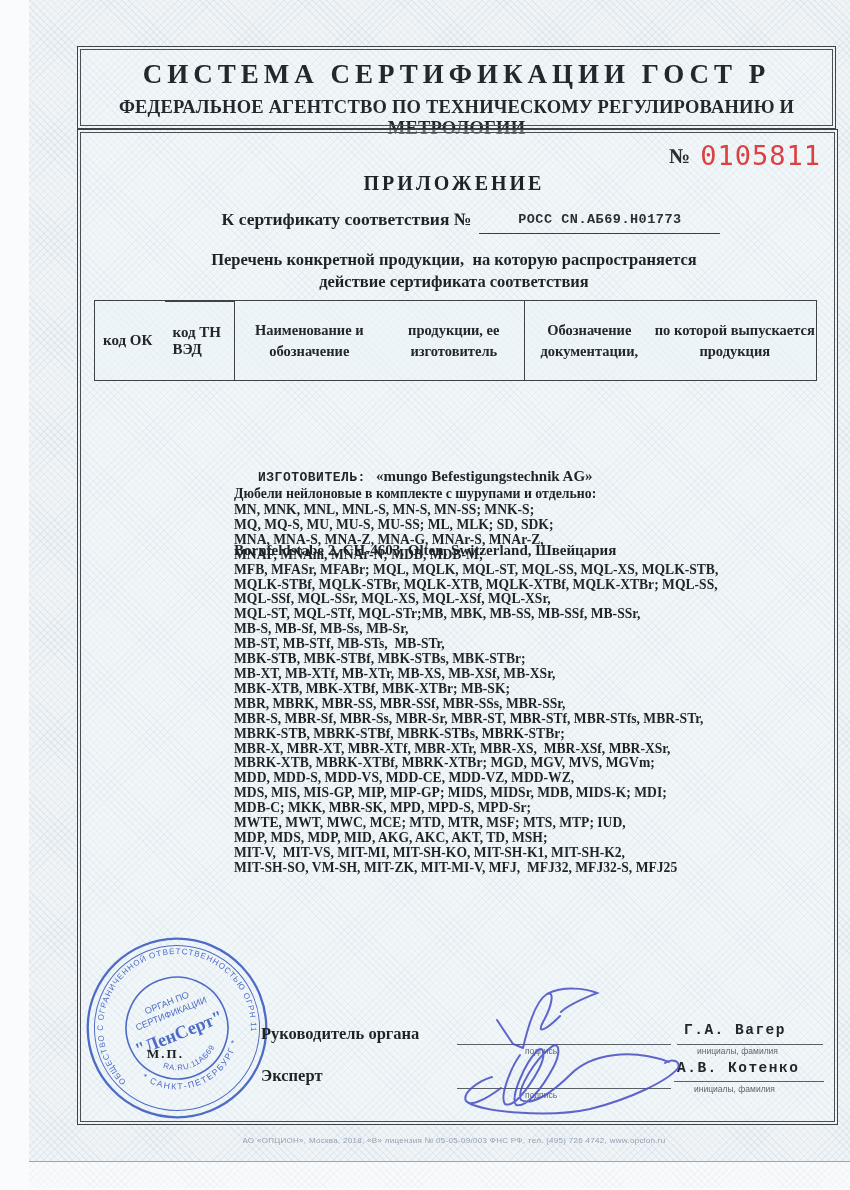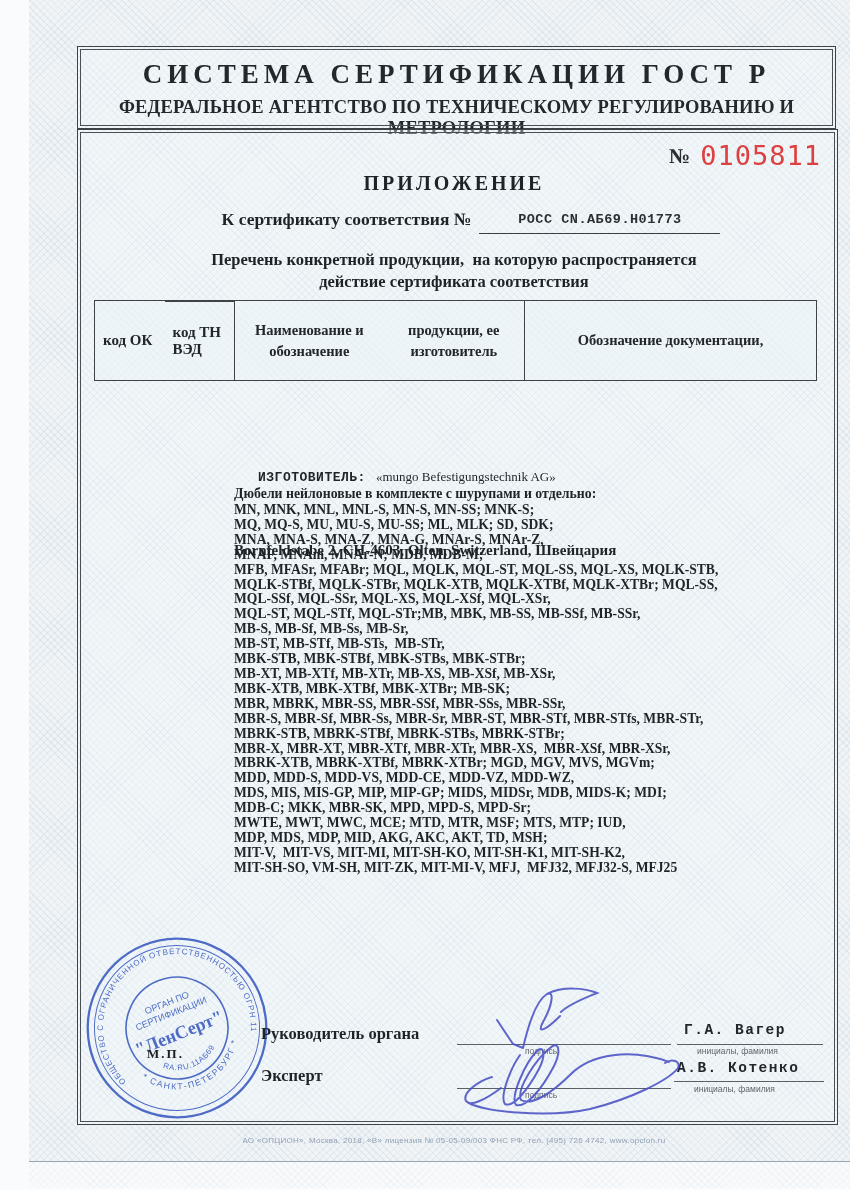--- a/index.html
+++ b/index.html
@@ -46,21 +46,21 @@
     font-size:15px;font-weight:bold;color:#22272b;}
   .ct-col1 .cell+ .cell{border-top:1.2px solid #3d4347;}
   .ct-col2{width:290px;border-right:1.3px solid #3d4347;box-sizing:border-box;}
   .ct-col3{flex:1;}
   .ct-head{display:flex;flex-direction:row;align-items:center;justify-content:center;
     height:100%;font-size:14.5px;font-weight:bold;color:#22272b;line-height:1.4;text-align:center;}
   
   .manu{position:absolute;left:205px;top:413px;color:#1f2428;white-space:pre;}
   .manu .mlabel{font-family:"Liberation Mono","DejaVu Sans Mono",monospace;
     font-size:13px;font-weight:bold;letter-spacing:.5px;}
-  .manu .mname{font-size:13px;font-weight:normal;margin-left:10px;}
+  .manu .mname{font-size:15px;font-weight:bold;margin-left:10px;}
   .manu .maddr{font-size:15px;font-weight:bold;margin-top:3px;}
   .prod-list{position:absolute;left:205px;top:486px;width:575px;color:#1f2428;}
   .prod-list .pline{font-size:13.6px;font-weight:bold;line-height:14.9px;white-space:pre;}
   .prod-intro{font-size:13.8px;font-weight:bold;line-height:15px;margin-bottom:2px;white-space:pre;color:#1f2428;}
   
   .stamp{position:absolute;left:52px;top:932px;width:192px;height:192px;
     transform:rotate(-22deg);opacity:.92;}
   .mp-mark{position:absolute;left:118px;top:1046px;font-size:13px;font-weight:bold;
     color:#1c1f22;letter-spacing:2px;}
   
@@ -109,20 +109,21 @@
     </div>
     <div class="ct-col2">
       <div class="ct-head">
         <span>Наименование и обозначение</span>
         <span>продукции, ее изготовитель</span>
       </div>
     </div>
     <div class="ct-col3">
       <div class="ct-head">
         <span>Обозначение документации,</span>
+        <span>по которой выпускается продукция</span>
       </div>
     </div>
   </div>
 
   <div class="manu">
     <div>
       <span class="mlabel">ИЗГОТОВИТЕЛЬ:</span><span class="mname">«mungo Befestigungstechnik AG»</span>
     </div>
     <div class="maddr">Bornfeldstabe 2, CH-4603, Olten, Switzerland, Швейцария</div>
   </div>

